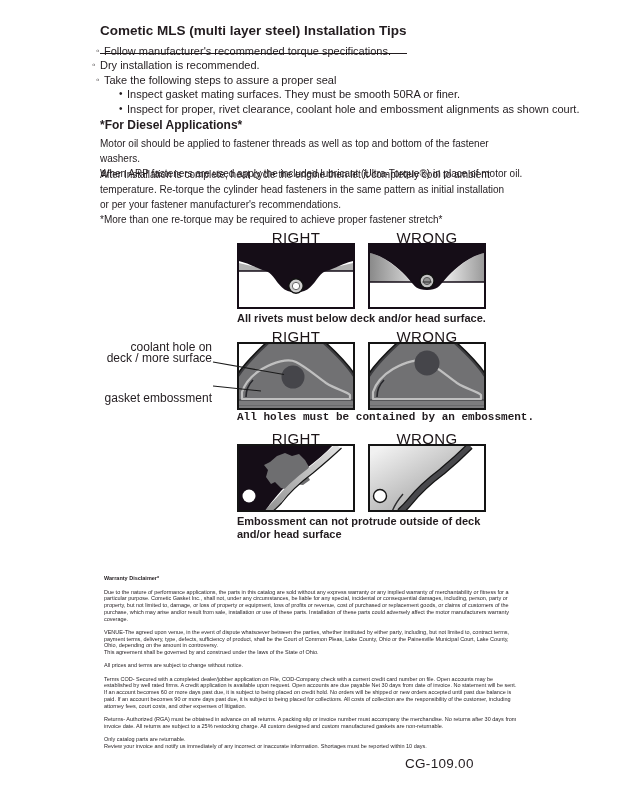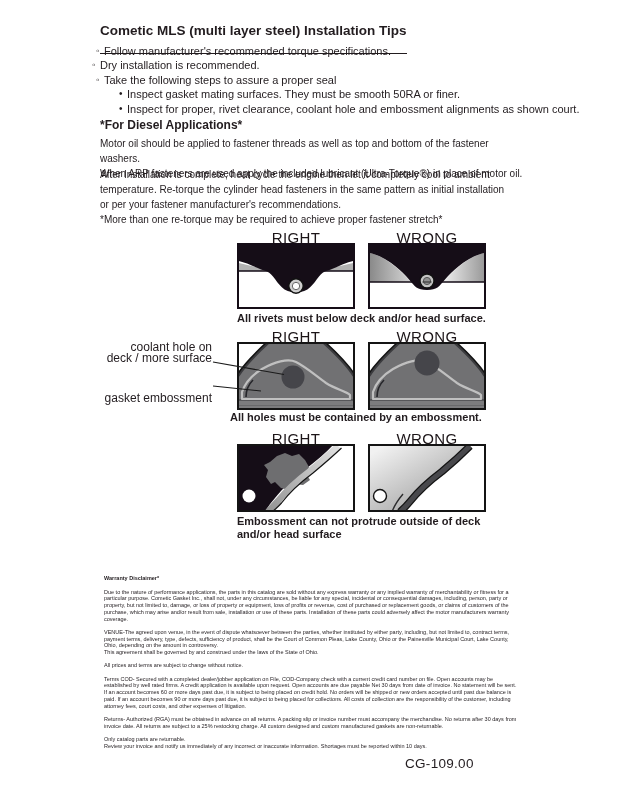--- a/index.html
+++ b/index.html
@@ -129,21 +129,21 @@
     <path d="M30,0 C18,11 7,22 0,33" stroke="#3b3b3e" stroke-width="5.5" fill="none"></path>
     <path d="M88,0 C100,11 111,22 118,33" stroke="#3b3b3e" stroke-width="5.5" fill="none"></path>
     <path d="M0,0 H30 C18,11 7,22 0,33 Z" fill="#ffffff" stroke="#141414" stroke-width="1.6"></path>
     <path d="M118,0 H88 C100,11 111,22 118,33 Z" fill="#ffffff" stroke="#141414" stroke-width="1.6"></path>
     <path d="M5,57 L5,50 C8,41 15,33 25,27 C37,20 51,16 59,20 C69,25 78,33 89,41 C99,47.5 109,49 113,53 L113,57 Z" fill="none" stroke="#c0c0c0" stroke-width="2.2" stroke-linejoin="round"></path>
     <path d="M9,55 C9,49 11,43 16,38" fill="none" stroke="#26262a" stroke-width="1.6"></path>
     <circle cx="59" cy="21" r="12.5" fill="#45454a"></circle>
     <rect x="1" y="1" width="116" height="66" fill="none" stroke="#141414" stroke-width="2"></rect>
   </svg>
 
-  <div class="caption" style="left:230px;top:411px;">All holes must be contained by an embossment.</div>
+  <div class="caption" style="left:237px;top:411px;font-family:Liberation Mono, monospace;">All holes must be contained by an embossment.</div>
 
   <div class="fig-label" style="left:237px;top:430px;">RIGHT</div>
   <div class="fig-label" style="left:368px;top:430px;">WRONG</div>
 
   <svg class="panel" style="left:237px;top:444px;" width="118" height="68" viewBox="0 0 118 68">
     <defs>
       <linearGradient id="g3-strip" x1="100" y1="0" x2="30" y2="68" gradientUnits="userSpaceOnUse">
         <stop offset="0" stop-color="#e0e0e0"></stop>
           <stop offset="1" stop-color="#939393"></stop>
       </linearGradient>

